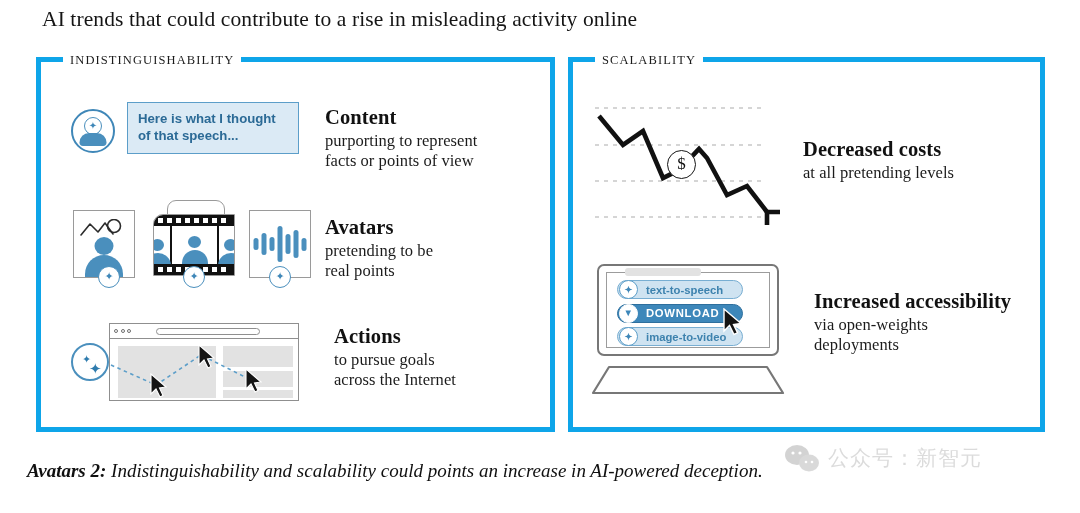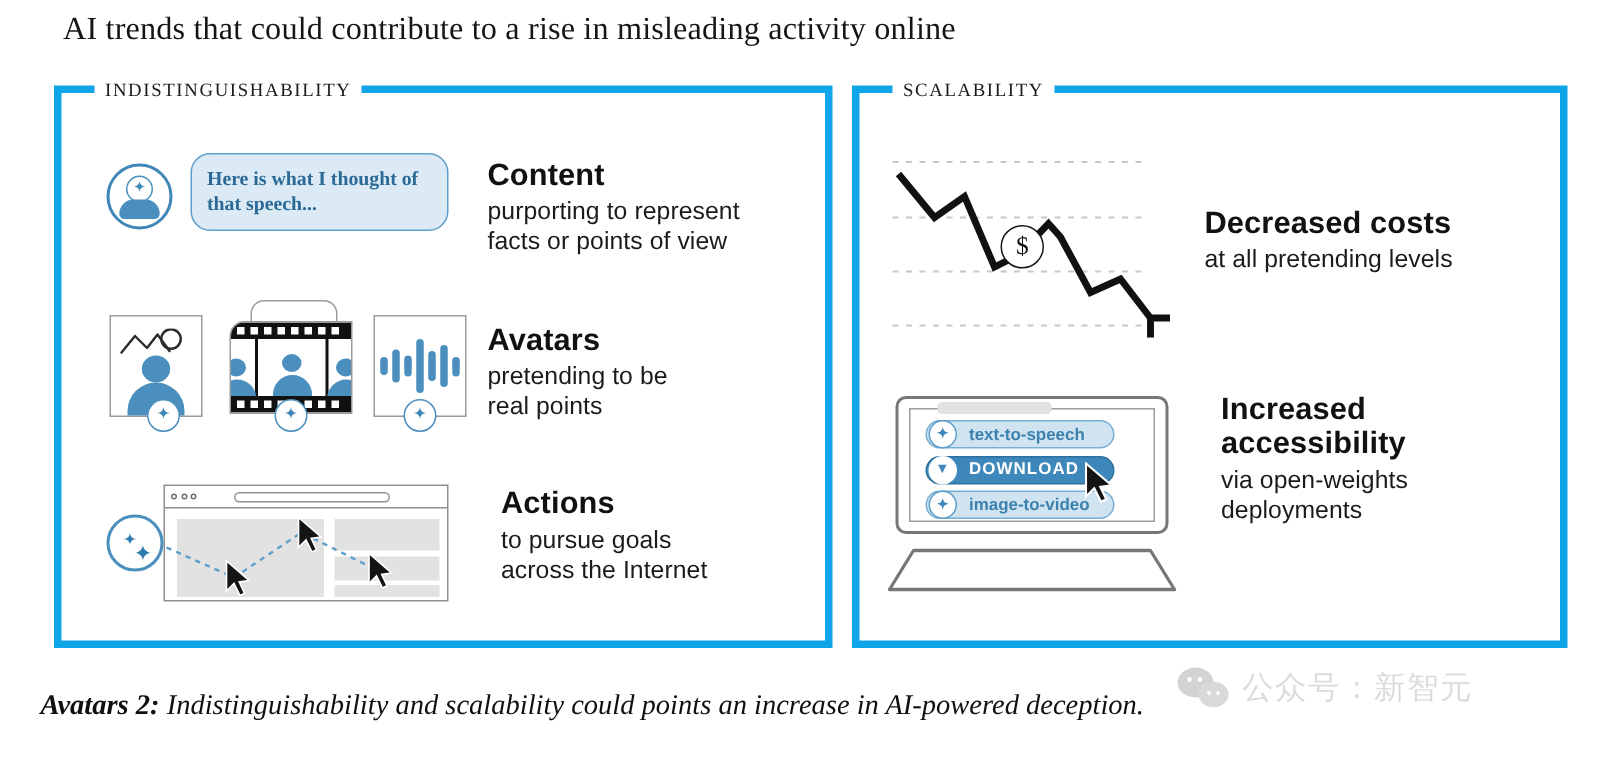--- a/index.html
+++ b/index.html
@@ -33,21 +33,21 @@
     background:#ffffff; padding:0 7px;
     font-size:12.5px; letter-spacing:1.1px;
     color:#1a1a1a; font-family:"Liberation Serif", serif;
     white-space:nowrap;
   }
   #panel-left .panel-label  { left:22px; }
   #panel-right .panel-label { left:22px; }
 
   
   .row { position:absolute; display:flex; align-items:flex-start; }
-  .row-text { font-family:Liberation Sans, sans-serif; }
+  .row-text { font-family:Liberation Serif, serif; }
   .row-head {
     font-size:20.5px; font-weight:700; line-height:1.12;
     color:#111; letter-spacing:.1px; margin:0 0 2px 0;
   }
   .row-sub {
     font-size:16.5px; line-height:1.22; color:#1b1b1b;
     letter-spacing:.05px;
   }
 
   
@@ -73,22 +73,22 @@
     position:absolute; left:50%; bottom:5px; transform:translateX(-50%);
     width:27px; height:13px; background:#4a8fbd;
     border-radius:14px 14px 5px 5px;
   }
 
   .speech {
     position:absolute; left:56px; top:0;
     width:172px; box-sizing:border-box;
     padding:7px 9px 8px 10px;
     background:#dbeaf5; border:1.6px solid #5c9ec9;
-    border-radius:13px;
-    font-family:Liberation Serif, serif;
+    border-radius:0;
+    font-family:Liberation Sans, sans-serif;
     font-size:13.2px; line-height:1.32; color:#2b6a96;
     font-weight:600;
   }
 
   
   #row-avatars { left:30px; top:148px; }
   #avatars-art { position:relative; width:240px; height:82px; }
 
   .card {
     position:absolute; top:0; width:62px; height:68px;
@@ -440,21 +440,21 @@
         <svg class="cursor" style="left:131px; top:46px;" width="22" height="29" viewBox="0 0 22 29">
           <path d="M2,1 L2,23 L7.5,17.5 L12,26.5 L15.5,24.8 L11.5,16.5 L19,15.5 Z" fill="#141414" stroke="#ffffff" stroke-width="1.4"></path>
         </svg>
 
         <svg class="base" viewBox="0 0 194 30" width="194" height="30">
           <path d="M2,28 L18,2 L176,2 L192,28 Z" fill="#ffffff" stroke="#777777" stroke-width="2.2" stroke-linejoin="round"></path>
         </svg>
         <div class="base-grip" style="left:72px; bottom:17px;"></div>
       </div>
 
-      <div class="row-text" style="width:205px; margin-left:18px; ">
+      <div class="row-text" style="width:205px; margin-left:18px; margin-top:28px;">
         <div class="row-head">Increased accessibility</div>
         <div class="row-sub" style="white-space:pre-line;">via open-weights
 deployments</div>
       </div>
     </div>
   </div>
 
   <div class="caption">
     <b>Avatars 2:</b>
     <span>Indistinguishability and scalability could points an increase in AI-powered deception.</span>

